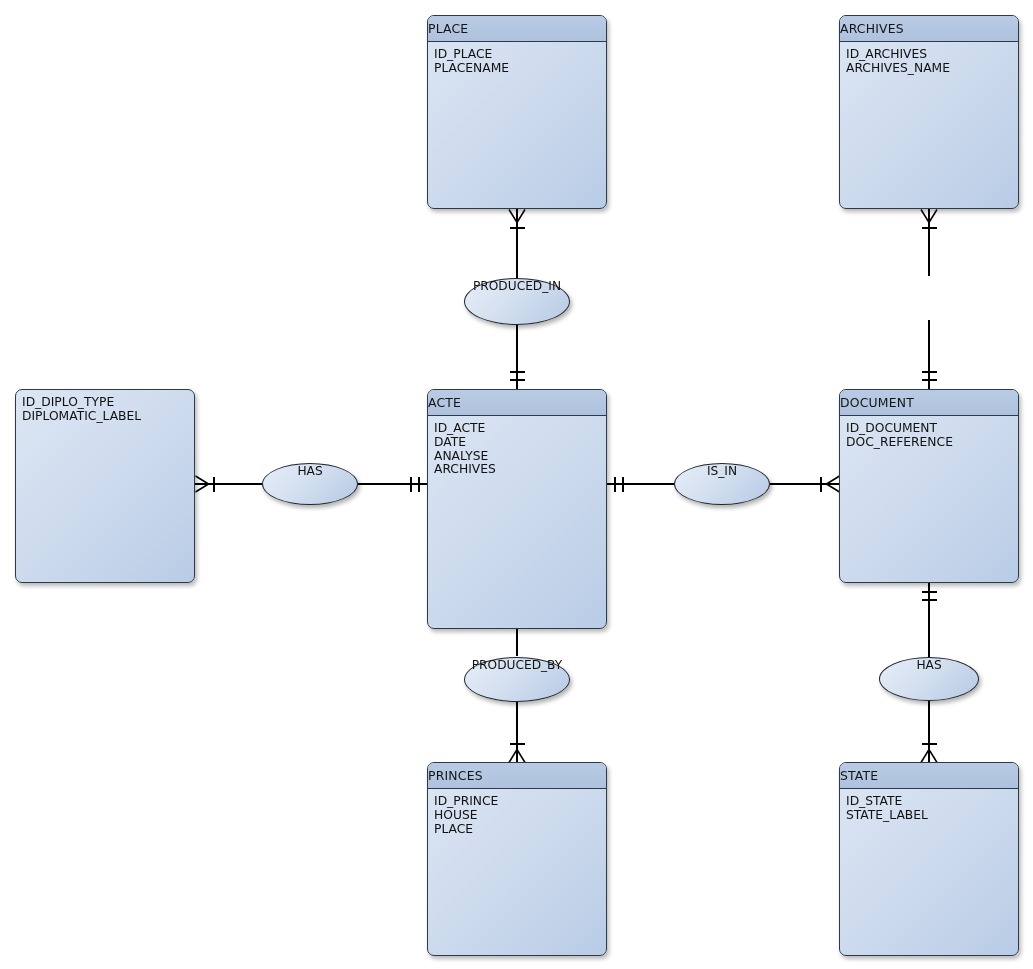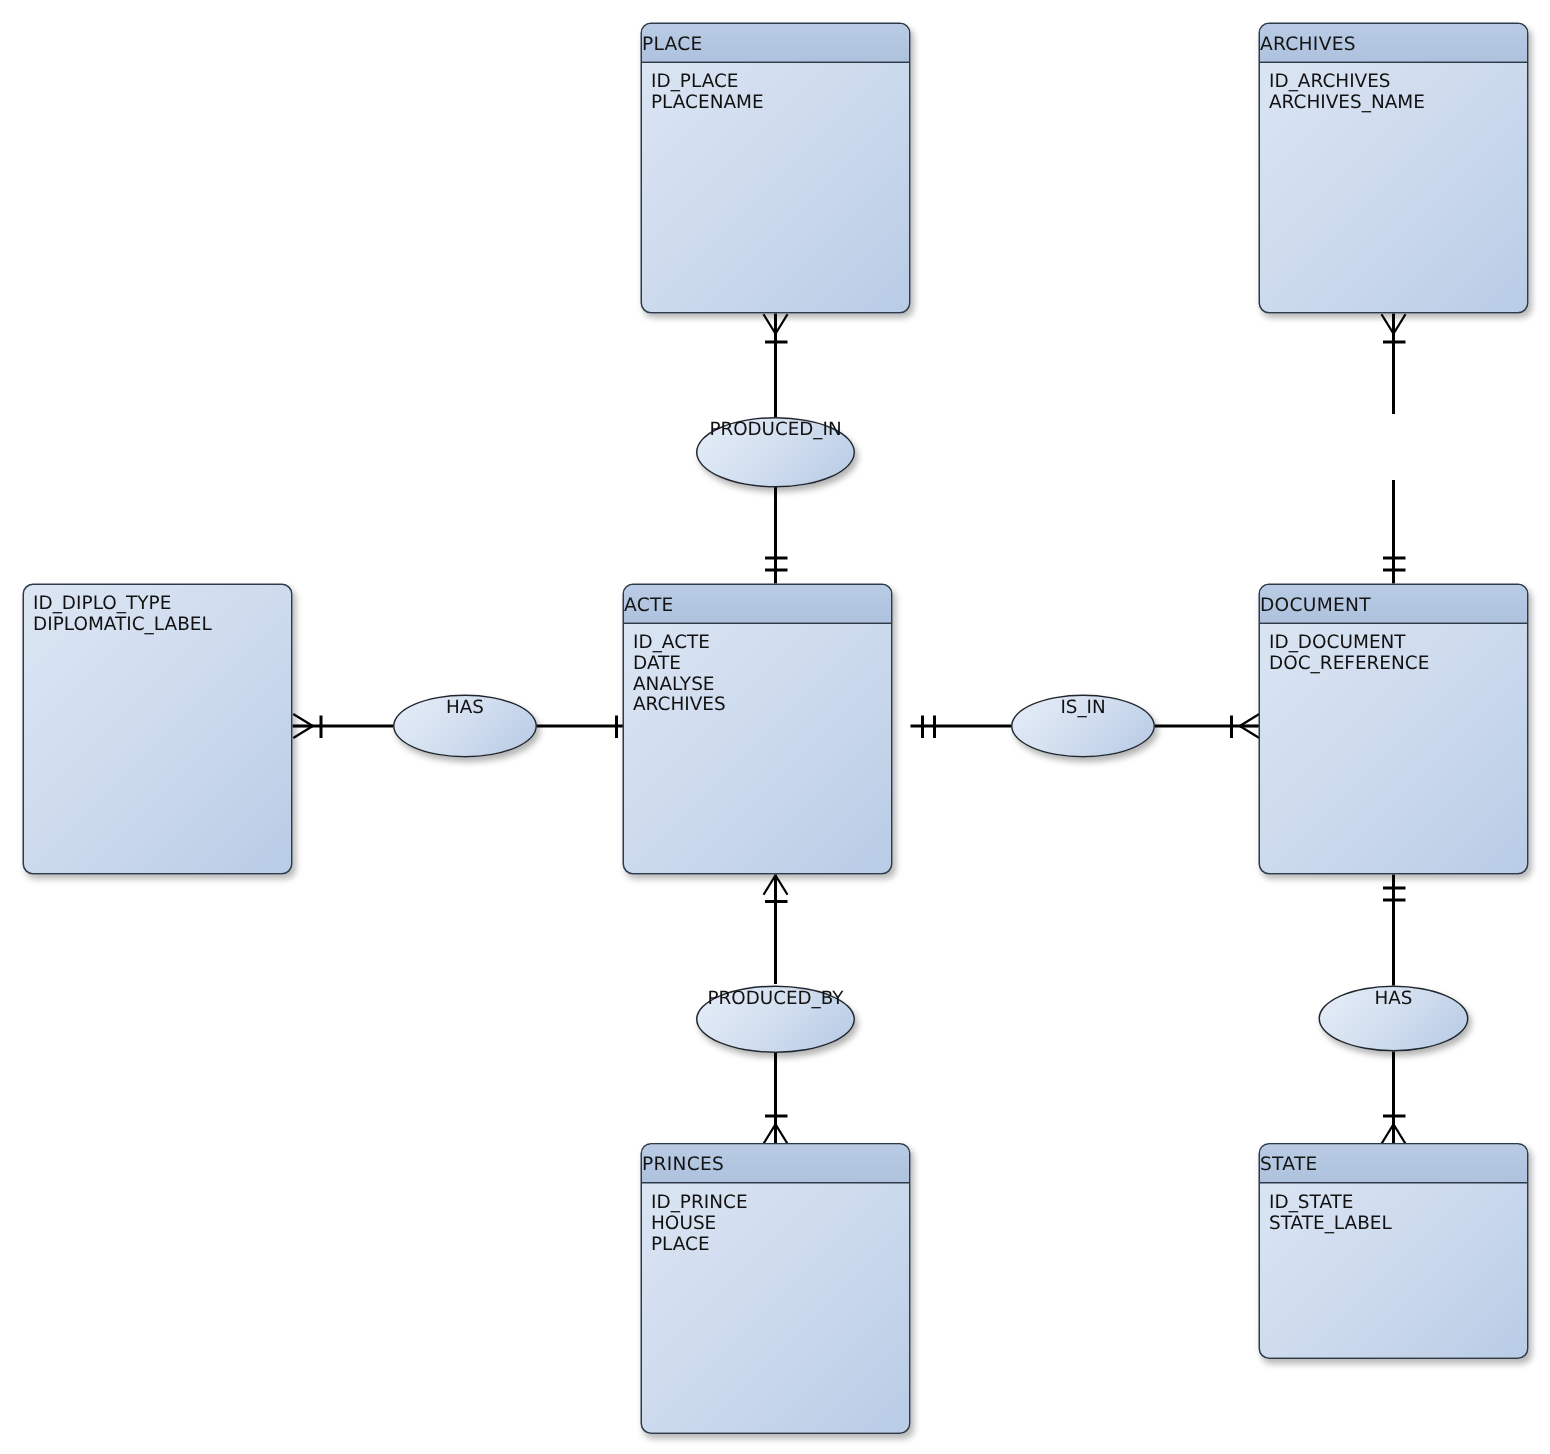--- a/index.html
+++ b/index.html
@@ -104,21 +104,21 @@
         <div class="attr">ID_ARCHIVES</div>
         <div class="attr">ARCHIVES_NAME</div>
       </div>
     </div>
     <div class="entity" style="left: 15px; top: 389px; width: 180px; height: 194px;">
       <div class="entity-attrs">
         <div class="attr">ID_DIPLO_TYPE</div>
         <div class="attr">DIPLOMATIC_LABEL</div>
       </div>
     </div>
-    <div class="entity" style="left: 415px; top: 389px; width: 180px; height: 194px;">
+    <div class="entity" style="left: 427px; top: 389px; width: 180px; height: 240px;">
       <div class="entity-header">ACTE</div>
       <div class="entity-attrs">
         <div class="attr">ID_ACTE</div>
         <div class="attr">DATE</div>
         <div class="attr">ANALYSE</div>
         <div class="attr">ARCHIVES</div>
       </div>
     </div>
     <div class="entity" style="left: 839px; top: 389px; width: 180px; height: 194px;">
       <div class="entity-header">DOCUMENT</div>
@@ -128,21 +128,21 @@
       </div>
     </div>
     <div class="entity" style="left: 427px; top: 762px; width: 180px; height: 194px;">
       <div class="entity-header">PRINCES</div>
       <div class="entity-attrs">
         <div class="attr">ID_PRINCE</div>
         <div class="attr">HOUSE</div>
         <div class="attr">PLACE</div>
       </div>
     </div>
-    <div class="entity" style="left: 839px; top: 762px; width: 180px; height: 144px;">
+    <div class="entity" style="left: 839px; top: 762px; width: 180px; height: 194px;">
       <div class="entity-header">STATE</div>
       <div class="entity-attrs">
         <div class="attr">ID_STATE</div>
         <div class="attr">STATE_LABEL</div>
       </div>
     </div>
     <div class="rel" style="left: 464px; top: 277.5px; width: 106px; height: 47px;">
       <span>PRODUCED_IN</span>
     </div>
     <div class="rel" style="left: 262px; top: 463px; width: 96px; height: 42px;">

